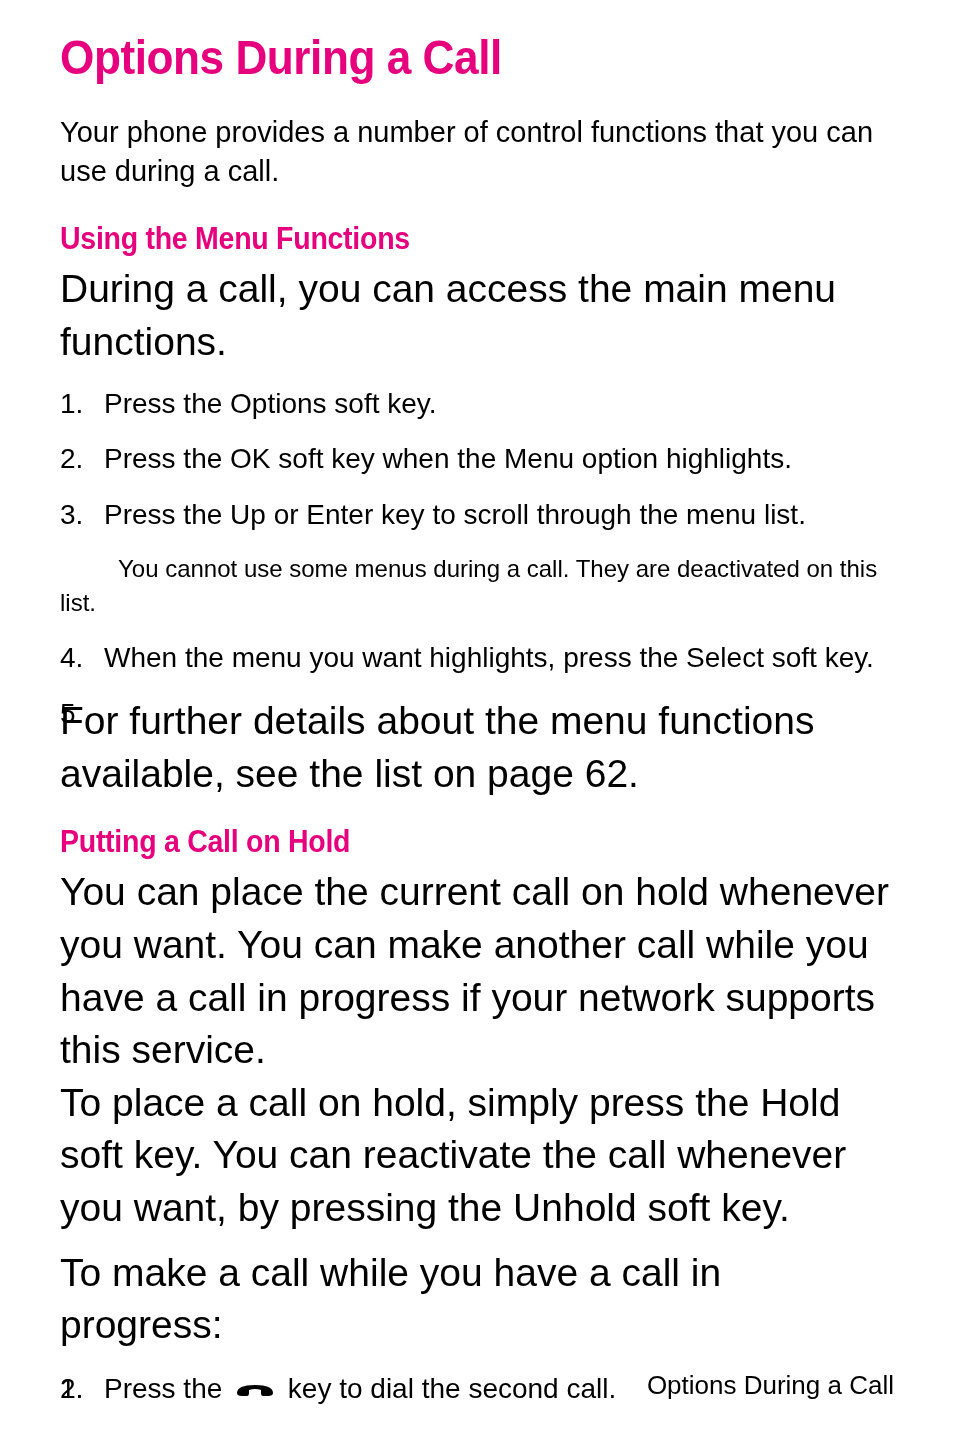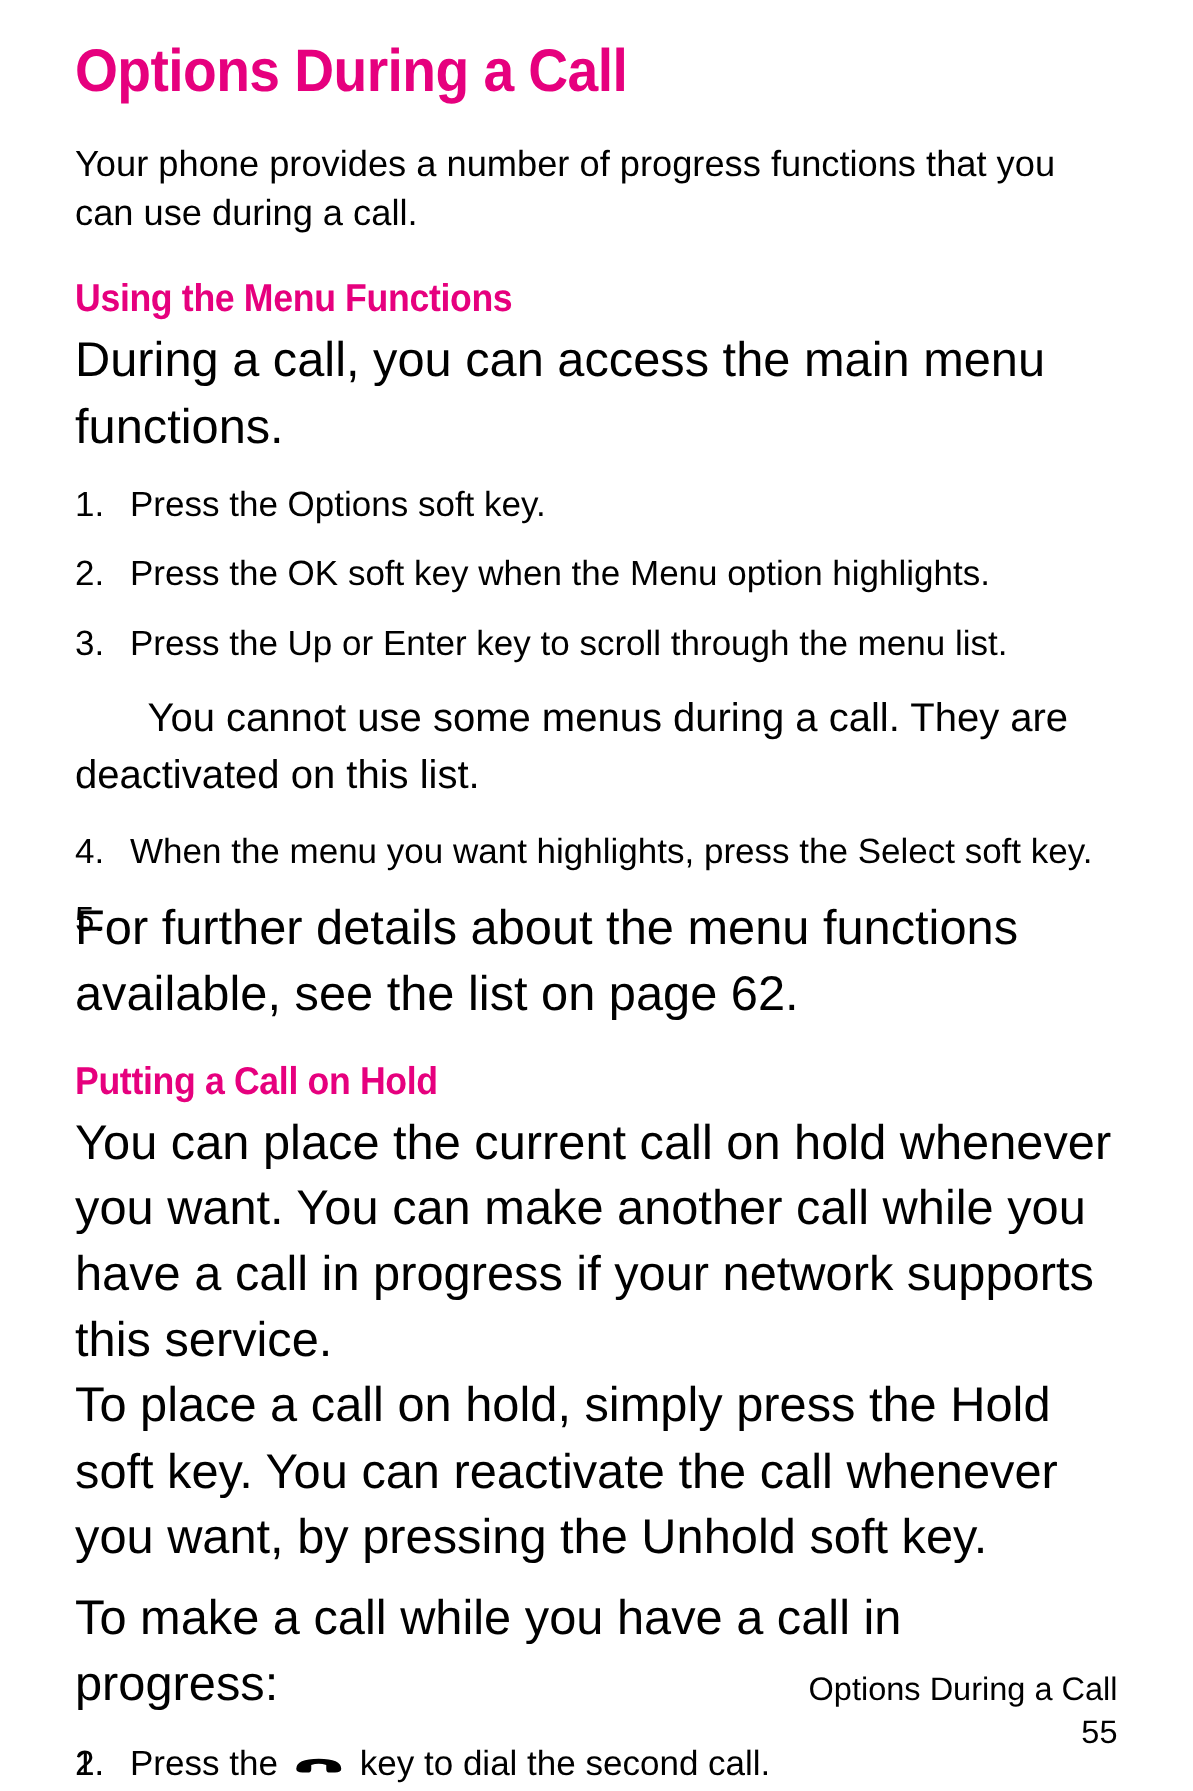--- a/index.html
+++ b/index.html
@@ -58,21 +58,21 @@
       line-height: 1.35;
       margin-bottom: 18px;
       padding-left: 44px;
       position: relative;
     }
     ol li .num {
       position: absolute;
       left: 0;
     }
     .note-text {
-      font-size: 32px;
+      font-size: 24px;
       line-height: 1.4;
       margin-top: 6px;
       margin-bottom: 20px;
     }
     .note-indent {
       display: inline-block;
       width: 58px;
     }
     .bold {
       font-weight: normal;
@@ -89,21 +89,21 @@
       display: inline-block;
       vertical-align: middle;
       margin: 0 4px;
     }
   </style>
 </head>
 <body>
 
 <h1 class="page-title">Options During a Call</h1>
 
-<p class="intro-text">Your phone provides a number of progress functions that you can use during a call.</p>
+<p class="intro-text">Your phone provides a number of control functions that you can use during a call.</p>
 
 <h2 class="section-heading">Using the Menu Functions</h2>
 
 <p class="body-text">During a call, you can access the main menu functions.</p>
 
 <ol>
   <li>
     <span class="num">1.</span>
     <span>Press the </span><span class="bold">Options</span><span> soft key.</span>
   </li>
@@ -152,14 +152,13 @@
       <svg width="42" height="20" viewBox="0 0 42 20">
         <path d="M 3 13 Q 3 5 21 5 Q 39 5 39 13 Q 39 16 34 16 L 29 16 Q 27 16 27 13 L 27 10 Q 24 9 21 9 Q 18 9 15 10 L 15 13 Q 15 16 13 16 L 8 16 Q 3 16 3 13 Z" fill="#000000"></path>
       </svg>
     </span>
     <span> key to dial the second call.</span>
   </li>
 </ol>
 
 <div class="footer">
   <div>Options During a Call</div>
-  <div>55</div>
 </div>
 
 </body></html>

